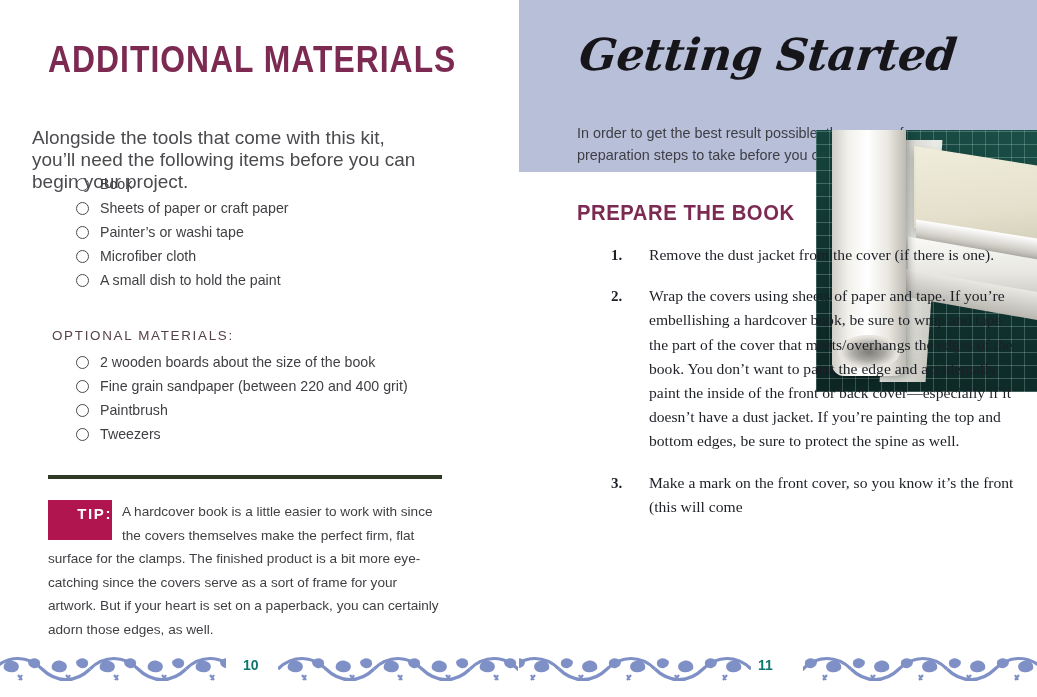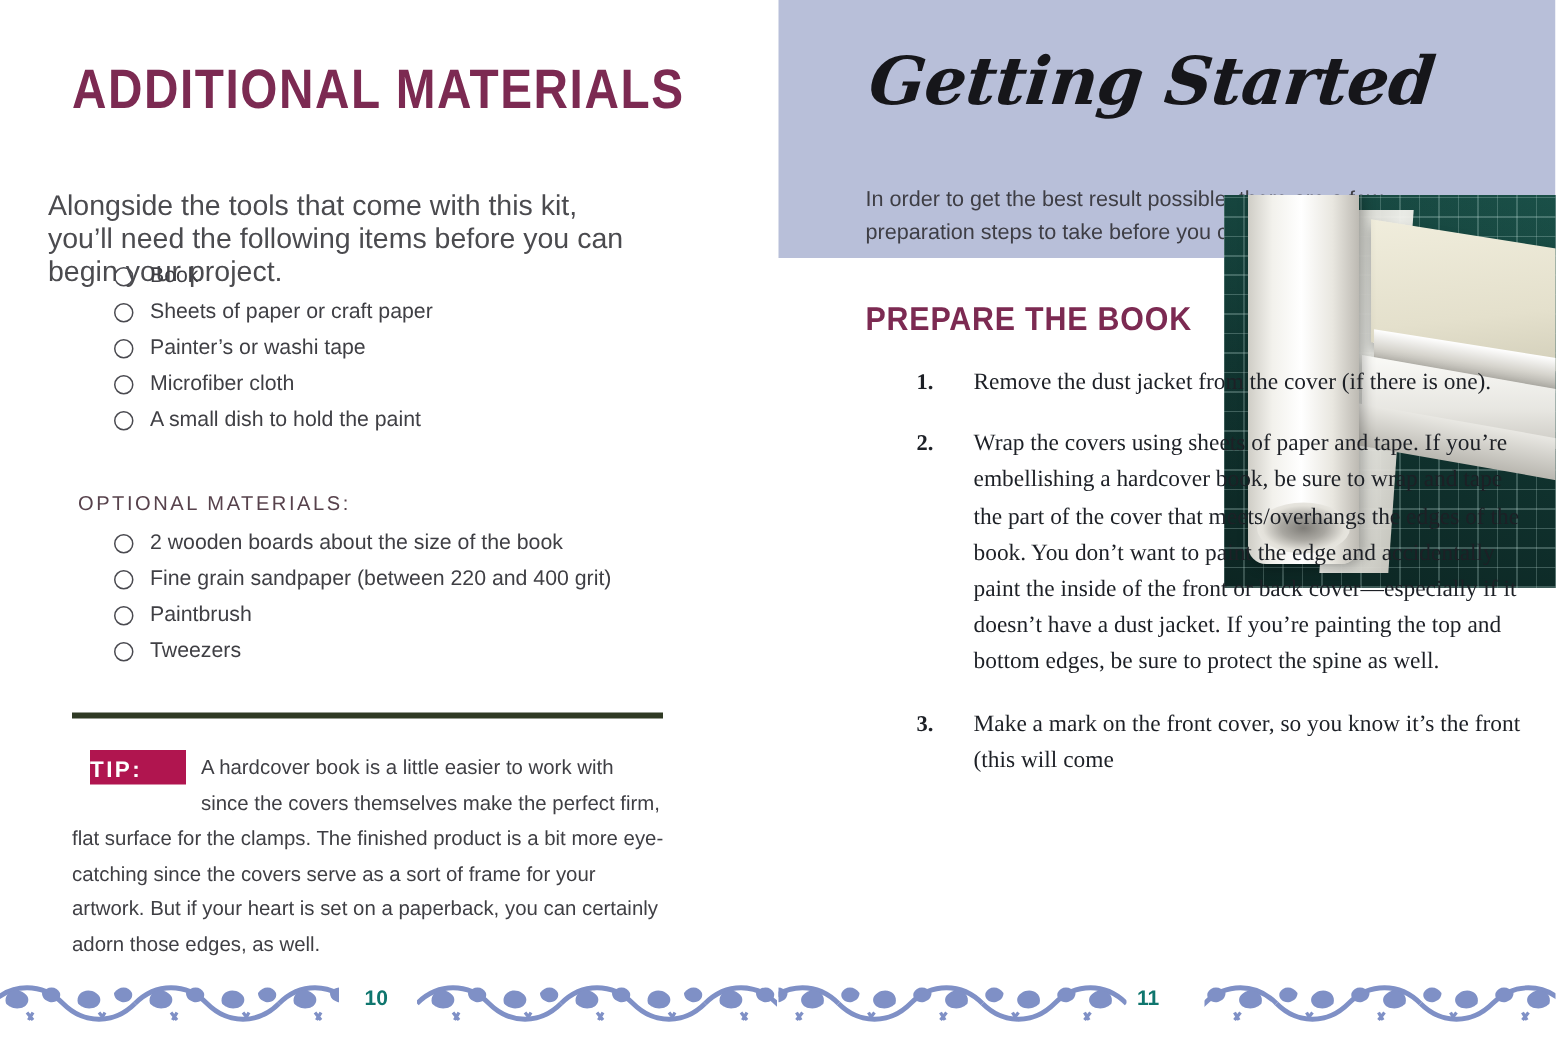--- a/index.html
+++ b/index.html
@@ -106,30 +106,30 @@
   .tip-wrap {
     position: absolute;
     left: 48px; top: 500px;
     width: 396px;
     font-size: 13.6px;
     line-height: 23.5px;
     color: #3f3f44;
   }
   .tip-badge {
     float: left;
-    width: 64px; height: 23px;
+    width: 64px; height: 40px;
     background: #b0154f;
     color: #ffffff;
     font-family: "Liberation Sans Narrow", "Liberation Sans", sans-serif;
     font-weight: bold;
     font-size: 15px;
     letter-spacing: 1.6px;
-    text-align: left;
+    text-align: right;
     line-height: 28px;
-    margin: 0 10px 2px 12px;
+    margin: 0 10px 2px 0;
     shape-outside: margin-box;
   }
   .tip-text { text-align: left; }
 
   
   .lav-band {
     position: absolute;
     left: 0; top: 0;
     width: 518px; height: 172px;
     background: #b8bfd9;

